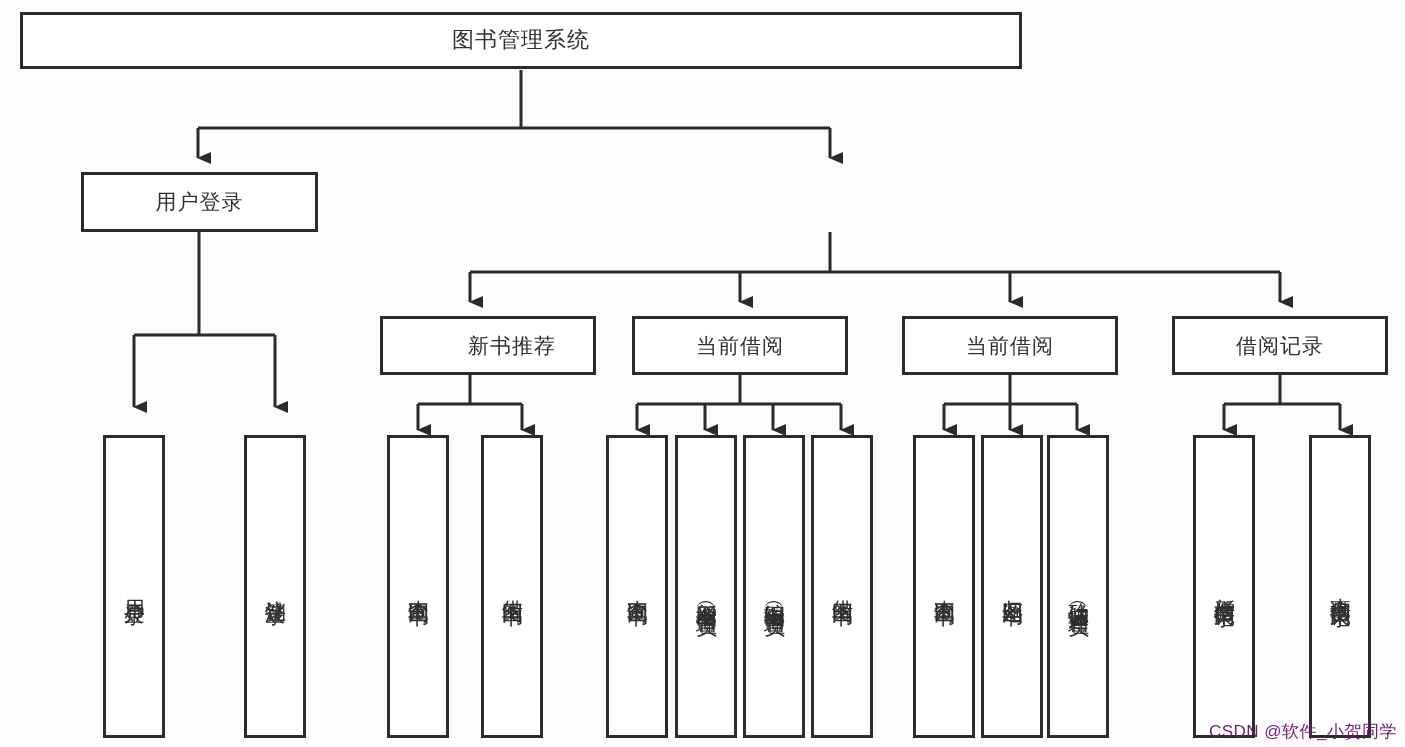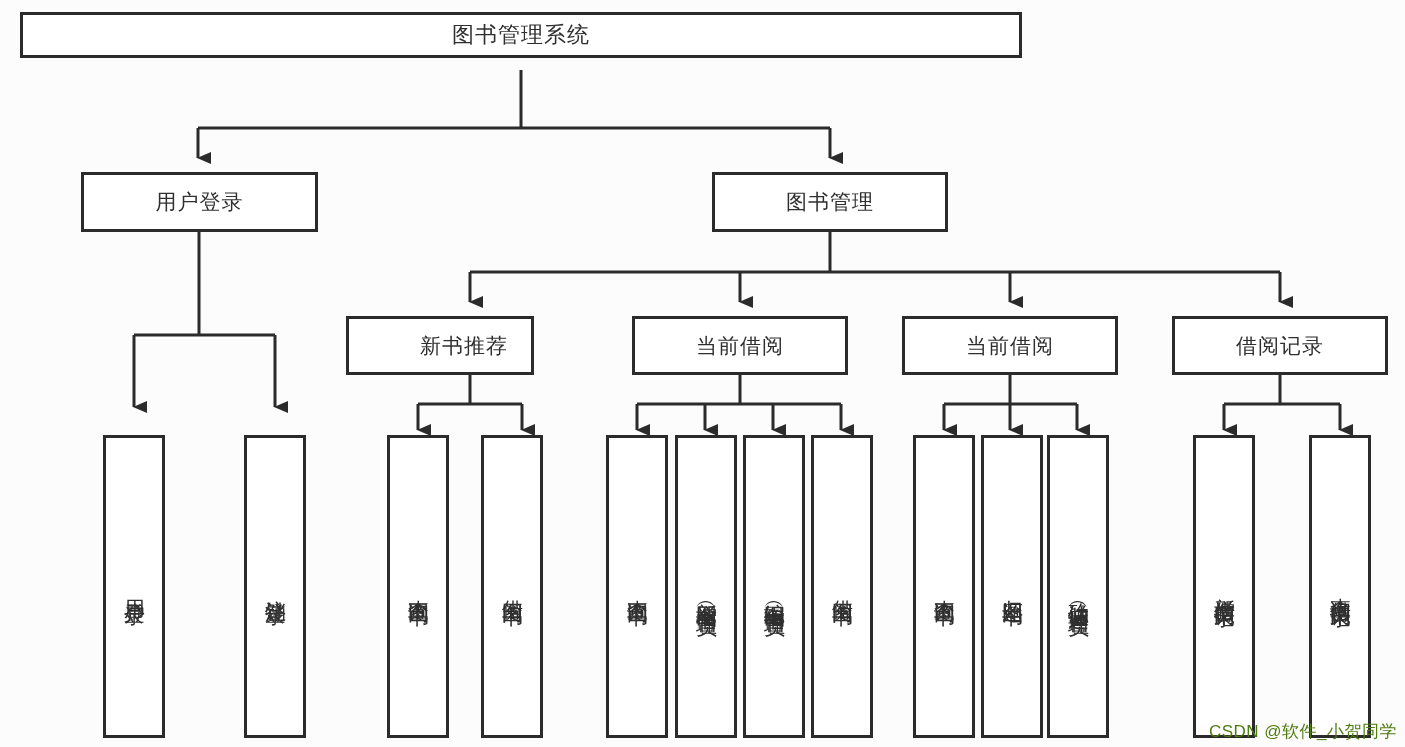--- a/index.html
+++ b/index.html
@@ -16,21 +16,21 @@
   .root .label{font-size:22px;}
 
   
   .v{align-items:flex-start;justify-content:center;padding-top:0;}
   .v .label{writing-mode:vertical-rl;text-orientation:upright;
             font-size:21px;line-height:1.28;letter-spacing:2px;
             text-align:center;height:100%;display:flex;align-items:center;
             justify-content:center;}
   .v.topal .label{align-items:flex-start;padding-top:8px;}
 
-  .watermark{position:absolute;right:8px;bottom:4px;font-size:17px;color:#4d7c0f;
+  .watermark{position:absolute;right:8px;bottom:4px;font-size:17px;color:#701a75;
              letter-spacing:0.5px;white-space:nowrap;}
 </style>
 </head>
 <body>
 
 <div id="stage">
 
   <svg id="wires" viewBox="0 0 1405 747" xmlns="http://www.w3.org/2000/svg">
     <defs>
       <marker id="arw" viewBox="0 0 12 14" refX="6" refY="13" markerWidth="12" markerHeight="14" orient="auto-start-reverse" markerUnits="userSpaceOnUse">
@@ -74,32 +74,29 @@
       <path d="M 1010 404 L 1010 430" marker-end="url(#arw)"></path>
       <path d="M 1077 404 L 1077 430" marker-end="url(#arw)"></path>
 
       <path d="M 1280 375 L 1280 404"></path>
       <path d="M 1224 404 L 1340 404"></path>
       <path d="M 1224 404 L 1224 430" marker-end="url(#arw)"></path>
       <path d="M 1340 404 L 1340 430" marker-end="url(#arw)"></path>
     </g>
   </svg>
 
-  <div class="node h root" style="left:20px;top:12px;width:1002px;height:46px;">
+  <div class="node h root" style="left:20px;top:12px;width:1002px;height:57px;">
     <span class="label">图书管理系统</span>
   </div>
 
   <div class="node h" style="left:81px;top:172px;width:237px;height:60px;">
     <span class="label">用户登录</span>
   </div>
-  <div class="node h" style="left:712px;top:172px;width:236px;height:60px;">
-    <span class="label">图书管理</span>
-  </div>
 
-  <div class="node h" style="left:346px;top:316px;width:188px;height:59px;padding-left:48px;">
+  <div class="node h" style="left:380px;top:316px;width:216px;height:59px;padding-left:48px;">
     <span class="label">新书推荐</span>
   </div>
   <div class="node h" style="left:632px;top:316px;width:216px;height:59px;">
     <span class="label">当前借阅</span>
   </div>
   <div class="node h" style="left:1172px;top:316px;width:216px;height:59px;">
     <span class="label">借阅记录</span>
   </div>
   <div class="node h" style="left:902px;top:316px;width:216px;height:59px;">
     <span class="label">当前借阅</span>

